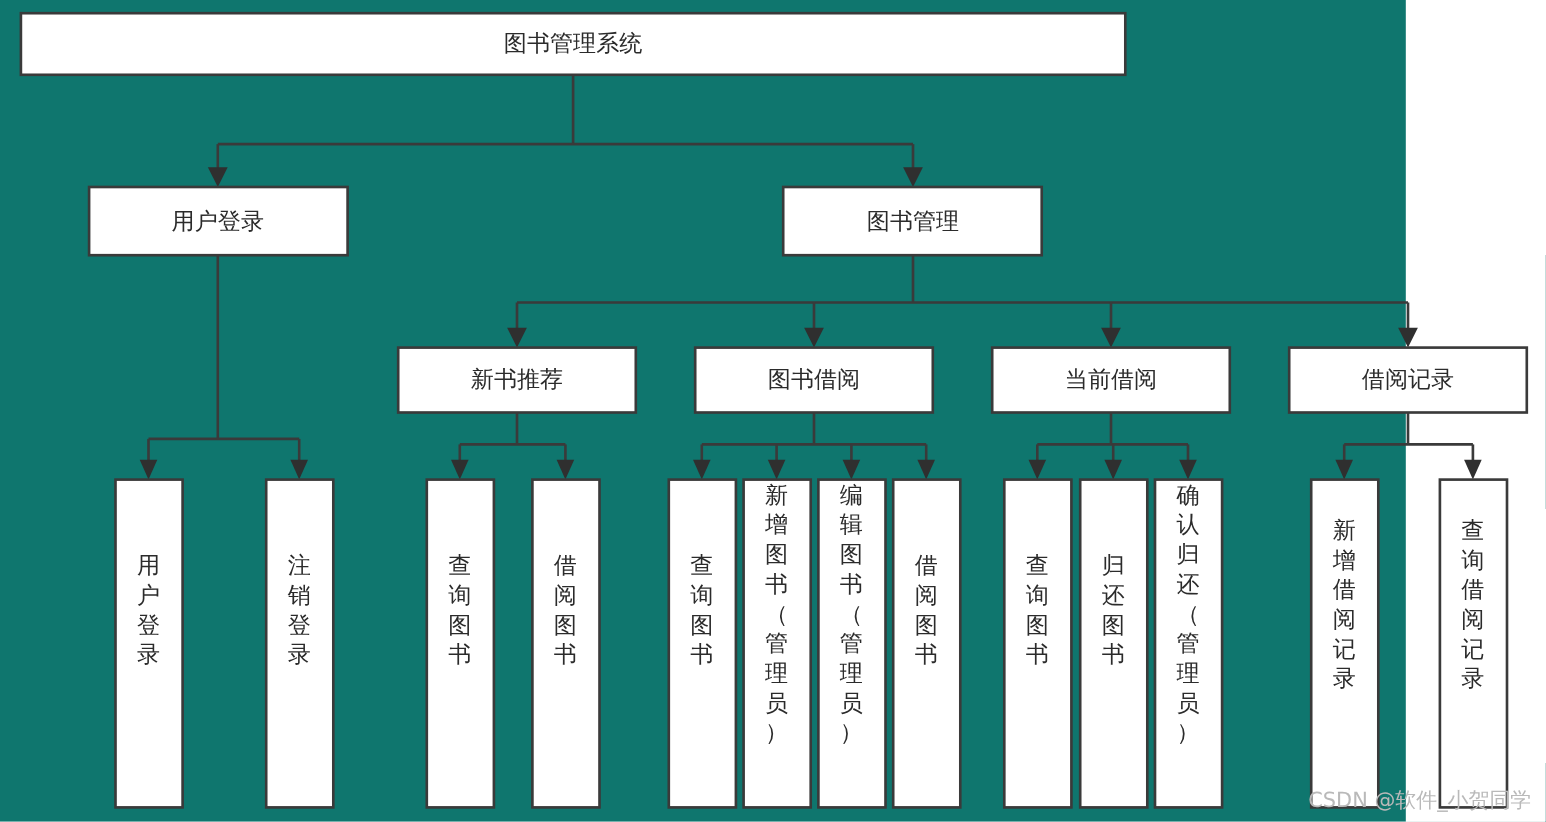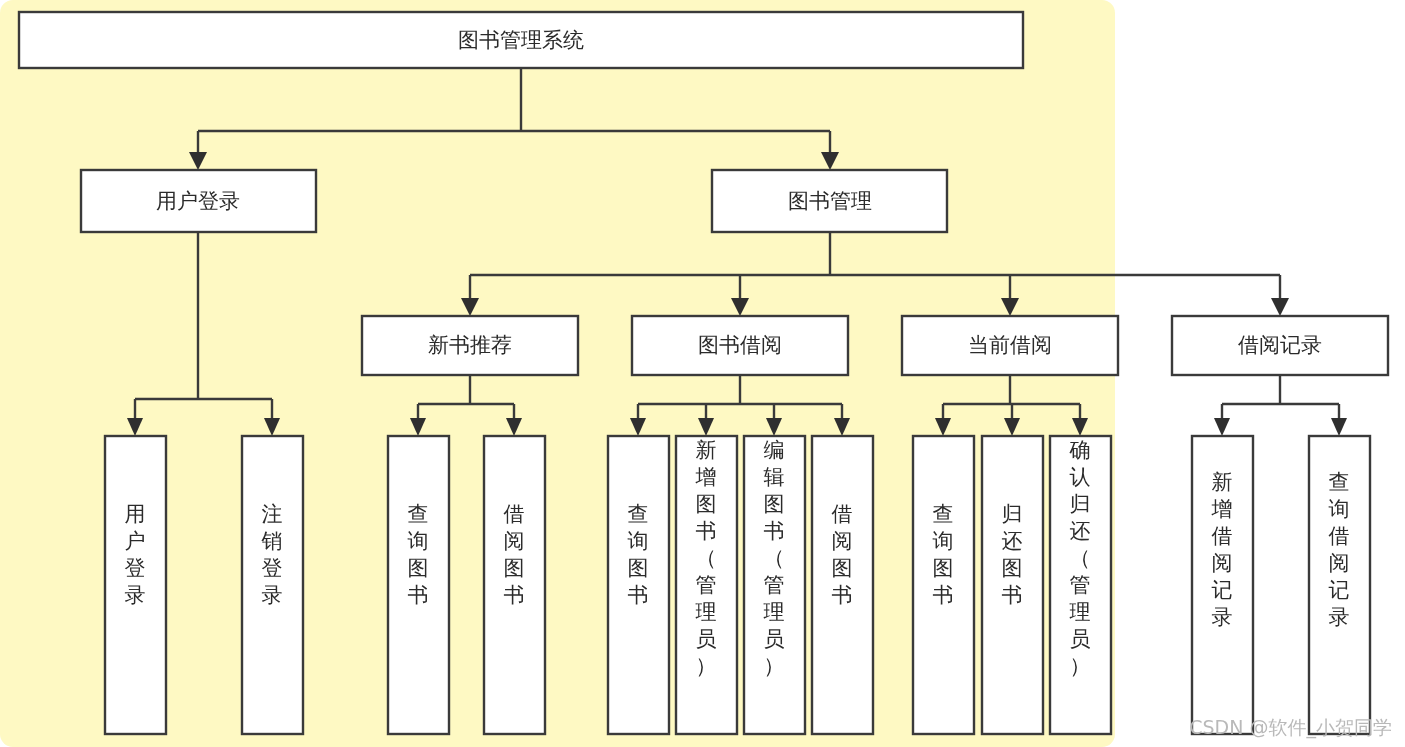--- a/index.html
+++ b/index.html
@@ -9,24 +9,23 @@
     background: #ffffff;
   }
   body {
     width: 1405px;
     height: 747px;
     overflow: hidden;
     font-family: "DejaVu Sans", "Liberation Sans", sans-serif;
   }
   #diagram-root {
     position: relative;
-    width: 1115px;
+    width: 1278px;
     height: 747px;
-    background: #fef9c3;
-    border-radius: 13px;
+    background: #0f766e;
   }
   svg#flowchart {
     position: absolute;
     left: 0;
     top: 0;
     width: 1405px;
     height: 747px;
     display: block;
   }
   .node-box {

